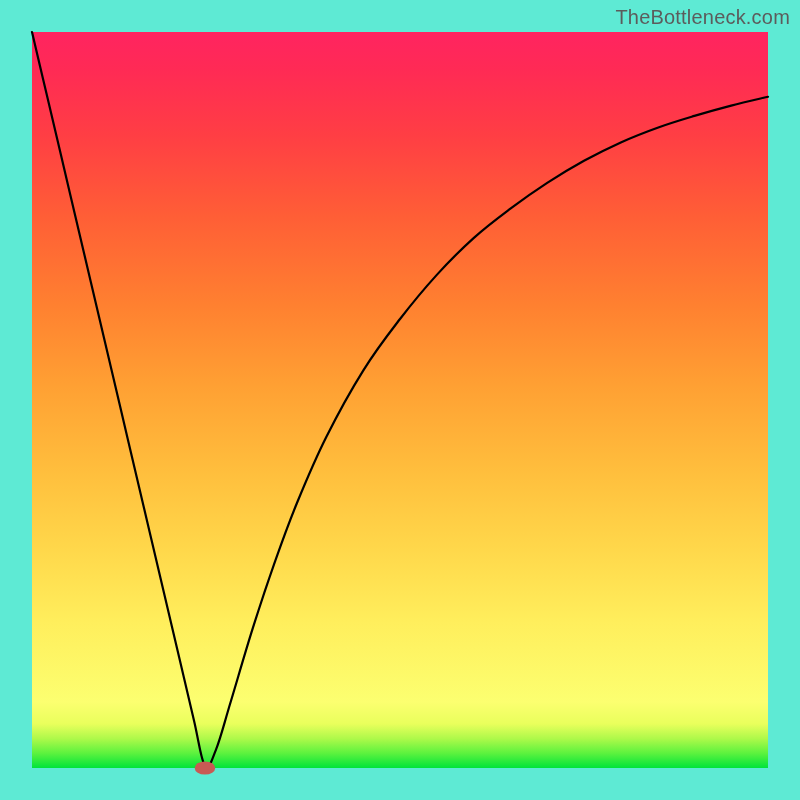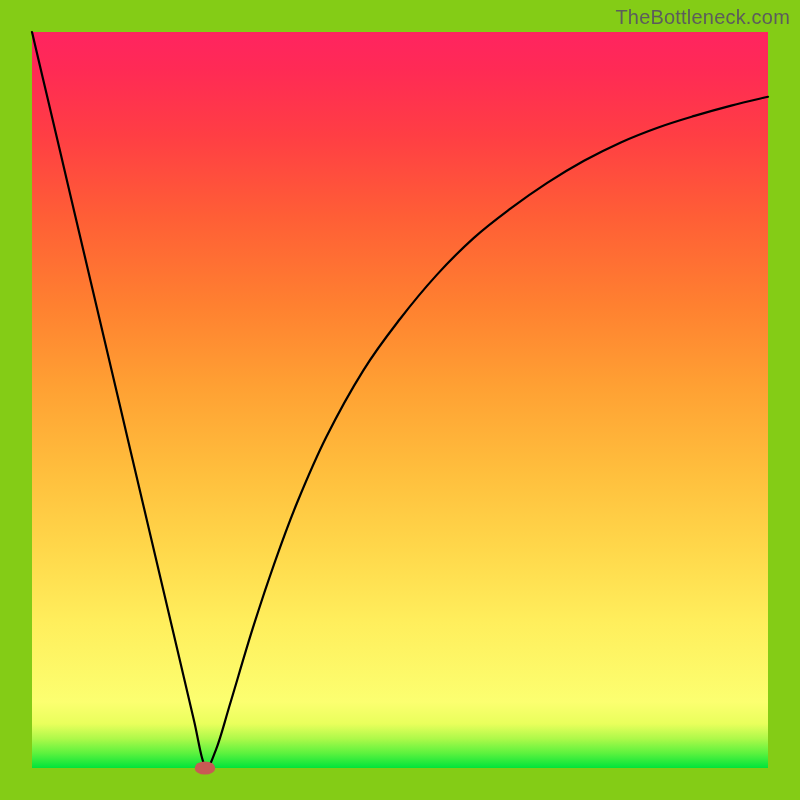--- a/index.html
+++ b/index.html
@@ -8,21 +8,21 @@
     width: 800px;
     height: 800px;
     overflow: hidden;
     background: #000;
     font-family: Arial, Helvetica, sans-serif;
   }
   .frame {
     position: relative;
     width: 800px;
     height: 800px;
-    background: #84cc16;
+    background: #5eead4;
   }
   .plot {
     position: absolute;
     left: 32px;
     top: 32px;
     width: 736px;
     height: 736px;
     
     background: linear-gradient(
       to top,

